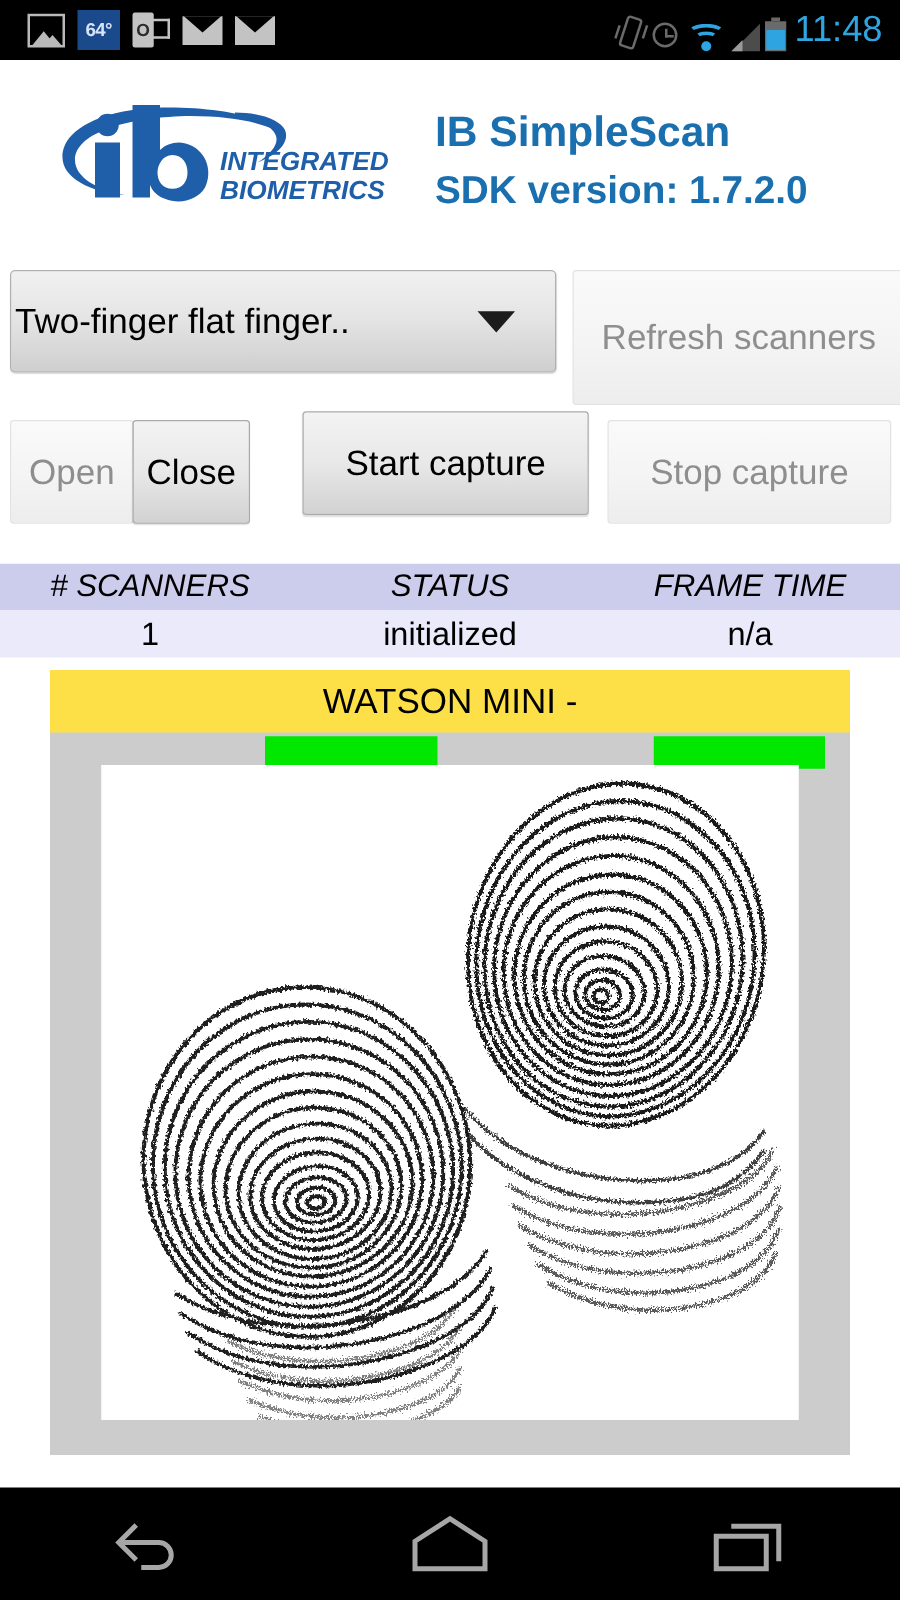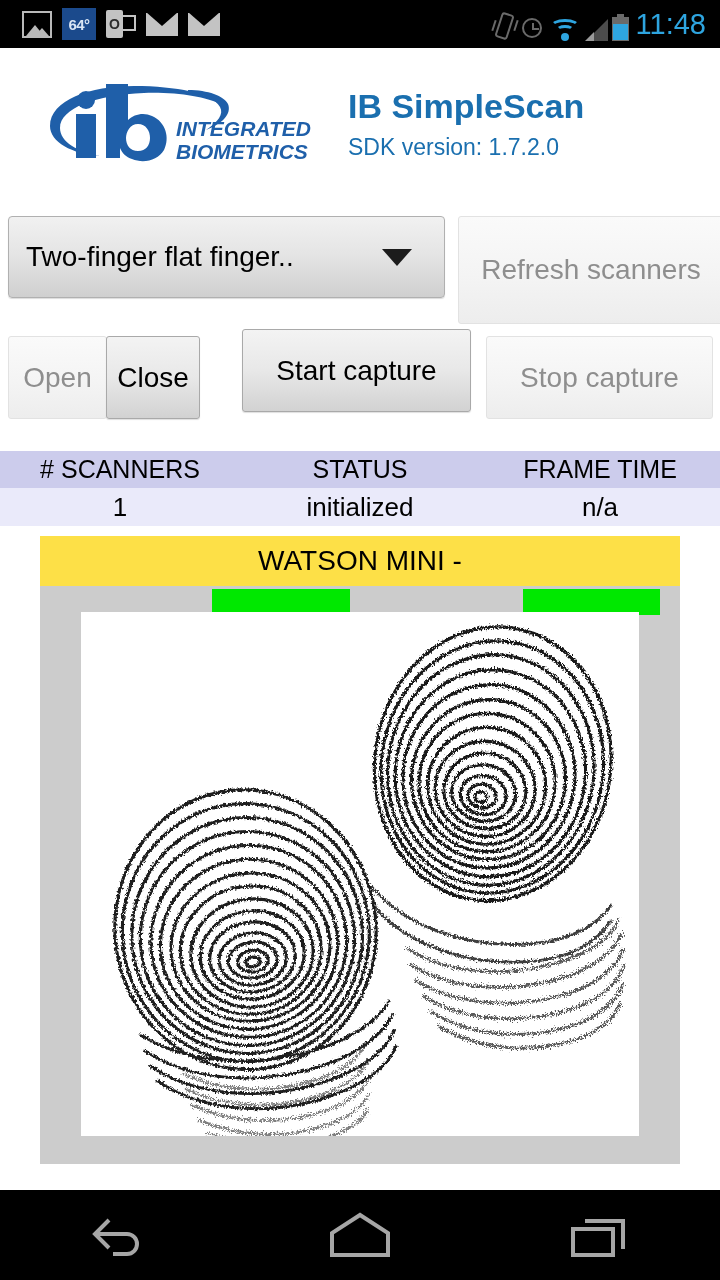--- a/index.html
+++ b/index.html
@@ -92,32 +92,32 @@
 
   
   .apphead{
     position:absolute; left:0; top:48px; width:720px; height:155px;
     background:#ffffff;
   }
   .logo{ position:absolute; left:38px; top:32px; width:280px; height:88px; }
   .logo svg{ display:block; }
   .title-wrap{ position:absolute; left:348px; top:40px; }
   .app-title{ color:#1a6faf; font-size:34px; font-weight:bold; line-height:1.1; }
-  .app-sub{ color:#1a6faf; font-size:23px; line-height:1.1; margin-top:10px; }
+  .app-sub{ color:#1a6faf; font-size:31px; line-height:1.1; margin-top:10px;font-weight:bold; }
 
   
   .spinner{
     position:absolute; left:8px; top:216px; width:437px; height:82px;
     background:linear-gradient(to bottom,#f1f1f1 0%,#e5e5e5 45%,#cfcfcf 100%);
     border:1px solid #b0b0b0; border-radius:4px;
     box-shadow:0 1px 1px rgba(0,0,0,.14);
     display:flex; align-items:center;
   }
   .spinner-text{
-    flex:1; padding-left:17px; font-size:28px; color:#000000; white-space:nowrap; overflow:hidden;
+    flex:1; padding-left:3px; font-size:28px; color:#000000; white-space:nowrap; overflow:hidden;
   }
   .caret{
     width:0; height:0; margin-right:32px;
     border-left:15px solid transparent; border-right:15px solid transparent;
     border-top:17px solid #1c1c1c;
   }
 
   .btn{
     position:absolute;
     border-radius:3px;
@@ -136,21 +136,21 @@
   }
   .btn-refresh{ left:458px; top:216px; width:266px; height:108px; }
   .btn-open{ left:8px;   top:336px; width:99px;  height:83px; }
   .btn-close{ left:106px;top:336px; width:94px; height:83px;text-align:right; }
   .btn-start{ left:242px;top:329px; width:229px; height:83px; }
   .btn-stop{  left:486px;top:336px; width:227px; height:83px; }
 
   
   .stat-table{ position:absolute; left:0; top:451px; width:720px; }
   .stat-row{ display:flex; width:720px; }
-  .stat-head{ background:#ccccec; height:37px; }
+  .stat-head{ background:#ccccec; height:37px;font-style:italic; }
   .stat-body{ background:#eaeafa; height:38px; }
   .stat-cell{
     flex:1; display:flex; align-items:center; justify-content:center;
     font-size:26px; color:#000000; white-space:nowrap;
   }
   .stat-head .stat-cell{ font-size:25px; }
 
   
   .scanpanel{
     position:absolute; left:40px; top:536px; width:640px; height:628px;

